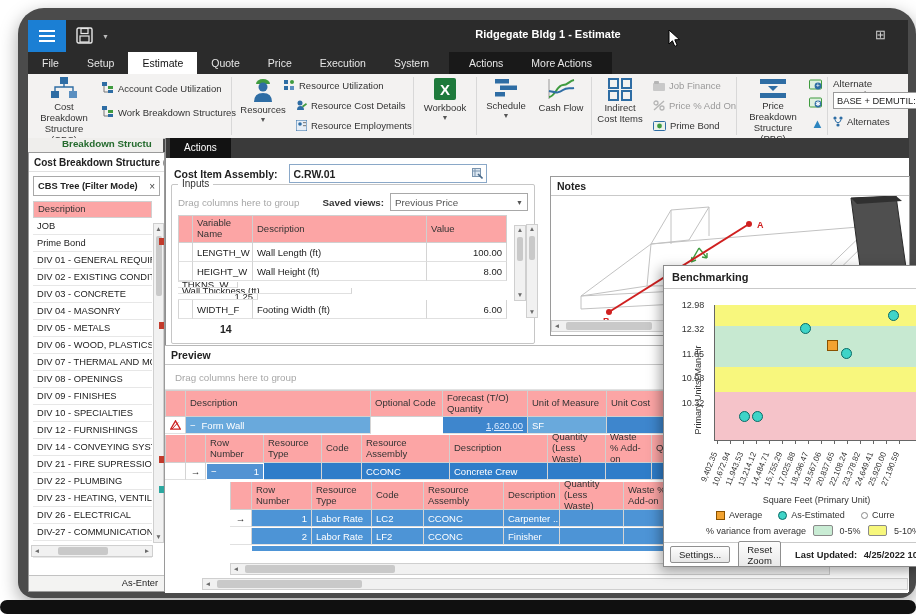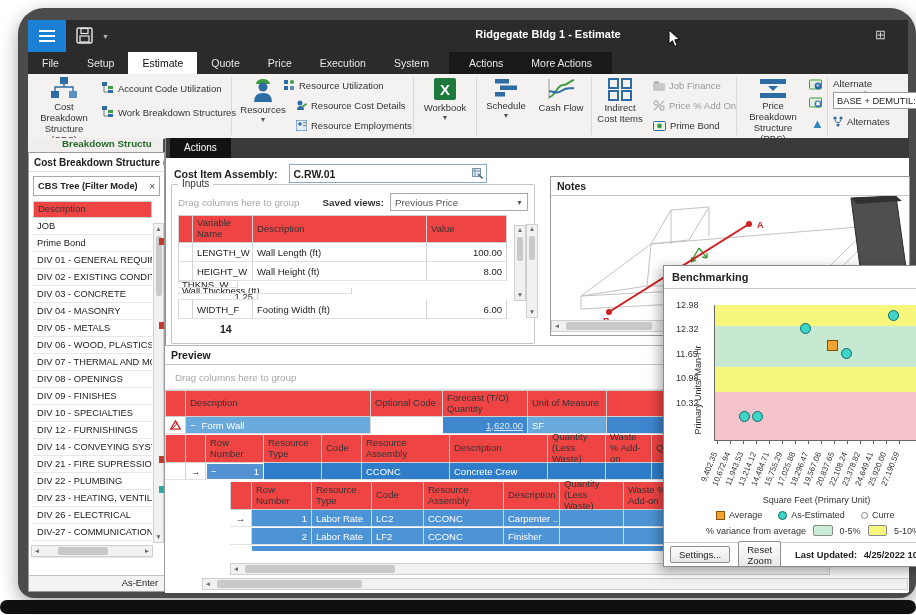--- a/index.html
+++ b/index.html
@@ -15,34 +15,34 @@
   .ribbon{background:#f3f2f1;border-bottom:1px solid #c6c6c6;}
   .rsep{width:1px;background:#d8d8d8;}
   .rlabel{font-size:9.5px;color:#333;text-align:center;line-height:1.15;}
   .rsmall{display:flex;align-items:center;gap:4px;font-size:9.5px;color:#333;}
   .rsmall.gray{color:#9a9a9a;}
   .caret{font-size:7px;color:#555;}
   .panel{background:#fff;border:1px solid #a8a8a8;}
   .cap{font-weight:bold;font-size:10.5px;color:#222;padding:3px 6px;border-bottom:1px solid #c9c9c9;background:#fff;}
   .sbrow{height:16px;line-height:16px;padding-left:4px;font-size:9.3px;border-bottom:1px solid #e7e7e7;
      white-space:nowrap;overflow:hidden;color:#1a1a1a;}
-  .gridhead{background:#ef4444;color:#333;border:1px solid #d0d0d0;border-left:none;
+  .gridhead{background:#fca5a5;color:#333;border:1px solid #d0d0d0;border-left:none;
      font-size:9.5px;display:flex;align-items:center;padding:1px 4px;box-sizing:border-box;line-height:1.15;}
   .gcell{border-right:1px solid #d4d4d4;border-bottom:1px solid #e0e0e0;box-sizing:border-box;
      font-size:9.5px;display:flex;align-items:center;padding:0 4px;overflow:hidden;white-space:nowrap;}
   .scroll{background:#f1f1f1;border:1px solid #cfcfcf;box-sizing:border-box;}
   .thumb{background:#c9c9c9;border-radius:2px;}
   .sarrow{color:#6b6b6b;font-size:6.5px;line-height:1;display:flex;align-items:center;justify-content:center;}
   .bluerow{color:#fff;}
   .drag{color:#a7a7a7;font-size:9.8px;}
   .btn{border:1px solid #8f8f8f;background:linear-gradient(#fdfdfd,#e7e7e7);border-radius:2px;
      font-size:9.5px;padding:2px 8px;color:#222;}
   .legswatch{display:inline-block;border:1px solid #8a8a8a;border-radius:2px;width:22px;height:9px;vertical-align:middle;}
   .xlab{position:absolute;font-size:8px;color:#333;text-align:right;transform:rotate(-68deg);transform-origin:right center;white-space:nowrap;}
-  .ylab{position:absolute;font-size:9px;color:#333;text-align:left;}
+  .ylab{position:absolute;font-size:9px;color:#333;text-align:center;}
   .pt-circle{position:absolute;width:9px;height:9px;border-radius:50%;border:1.6px solid #0a6b66;box-sizing:content-box;}
   .pt-square{position:absolute;width:9px;height:9px;border:1.6px solid #8a5200;box-sizing:content-box;}
 </style>
 </head>
 <body>
 
 <div id="stage">
 
   <div class="abs frame" style="left:18px;top:8px;width:898px;height:590px;"></div>
   <div class="abs" style="left:0;top:600px;width:916px;height:14px;background:#101010;border-radius:8px;"></div>
@@ -424,20 +424,21 @@
   <div class="abs" style="left:165px;top:345px;width:743px;height:247px;background:#fff;z-index:7;border-top:1px solid #b8b8b8;overflow:hidden;">
     <div class="cap">Preview</div>
     <div class="drag" style="padding:7px 0 6px 10px;border-bottom:1px solid #e2e2e2;">Drag columns here to group</div>
 
     <div style="display:flex;">
       <div class="gridhead" style="width:21px;height:27px;border-left:1px solid #d0d0d0;"></div>
       <div class="gridhead" style="width:185px;height:27px;">Description</div>
       <div class="gridhead" style="width:72px;height:27px;">Optional Code</div>
       <div class="gridhead" style="width:85px;height:27px;">Forecast (T/O) Quantity</div>
       <div class="gridhead" style="width:79px;height:27px;">Unit of Measure</div>
+      <div class="gridhead" style="width:94px;height:27px;">Unit Cost</div>
       <div class="gridhead" style="flex:1;height:27px;border-right:none;"></div>
     </div>
 
     <div style="display:flex;height:17px;border-bottom:1px solid #fff;">
       <div class="gcell" style="width:21px;background:#fff;justify-content:center;">
         <svg width="11" height="10" viewBox="0 0 11 10">
           <polygon points="5.5,0.8 10.4,9.2 0.6,9.2" fill="none" stroke="#cc2222" stroke-width="1.3"></polygon>
           <line x1="2" y1="9" x2="8" y2="2.5" stroke="#cc2222" stroke-width="1"></line>
         </svg>
       </div>

